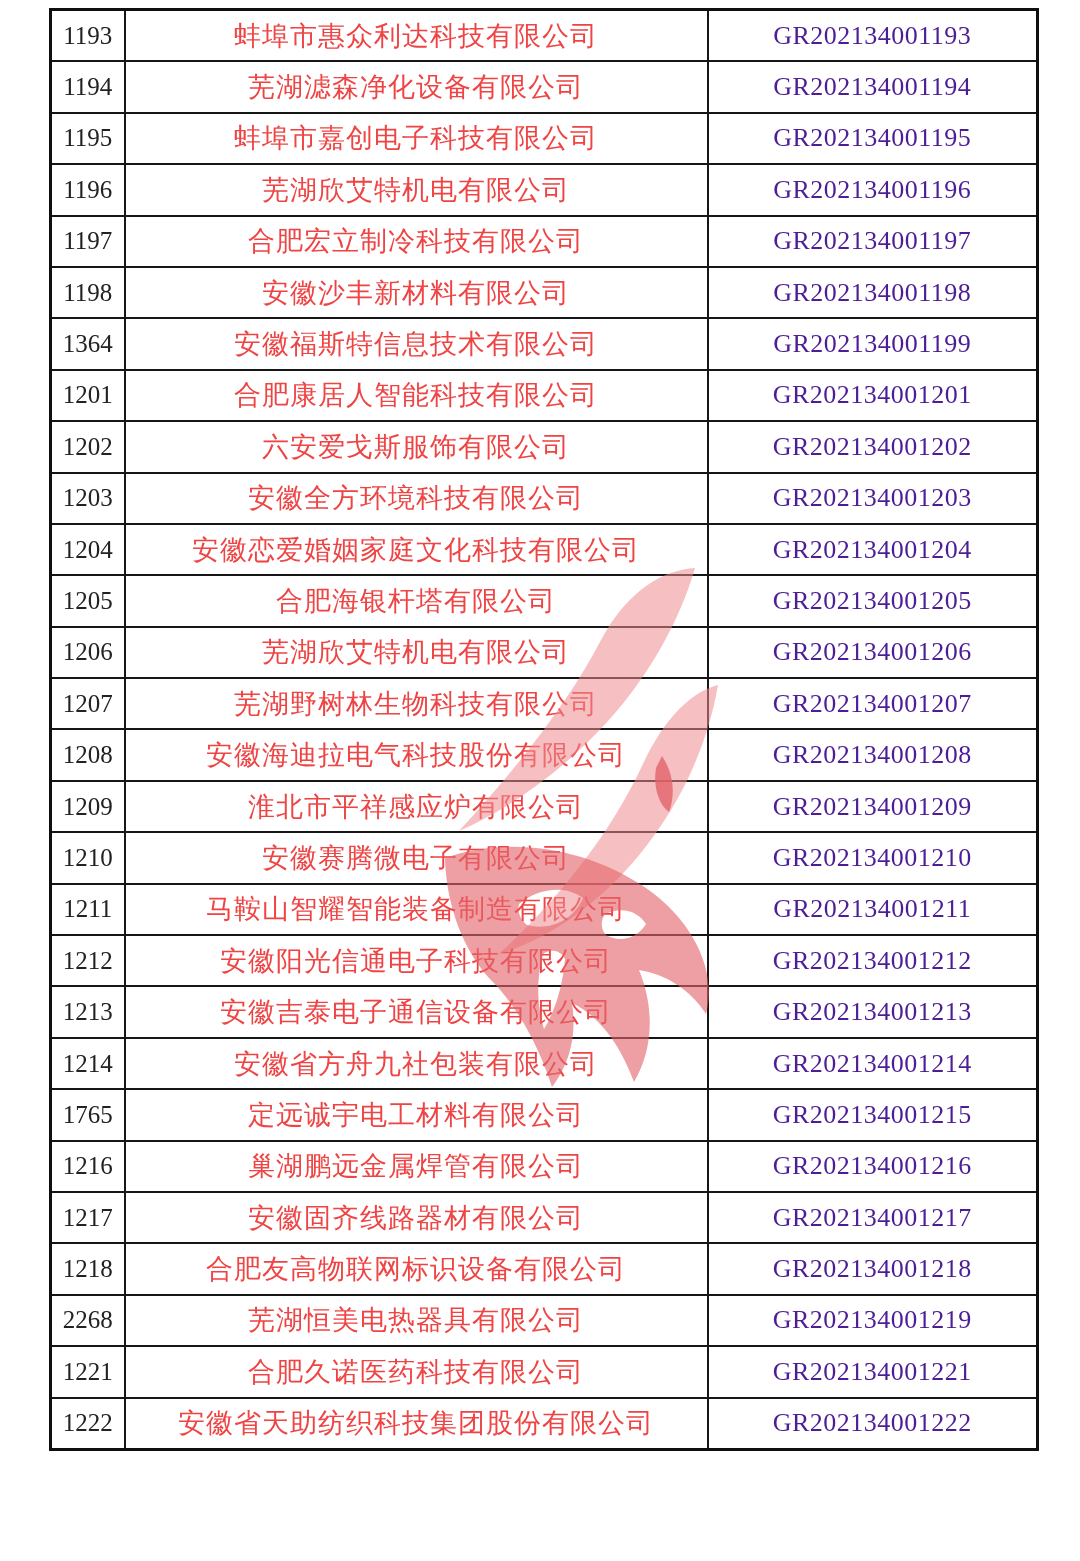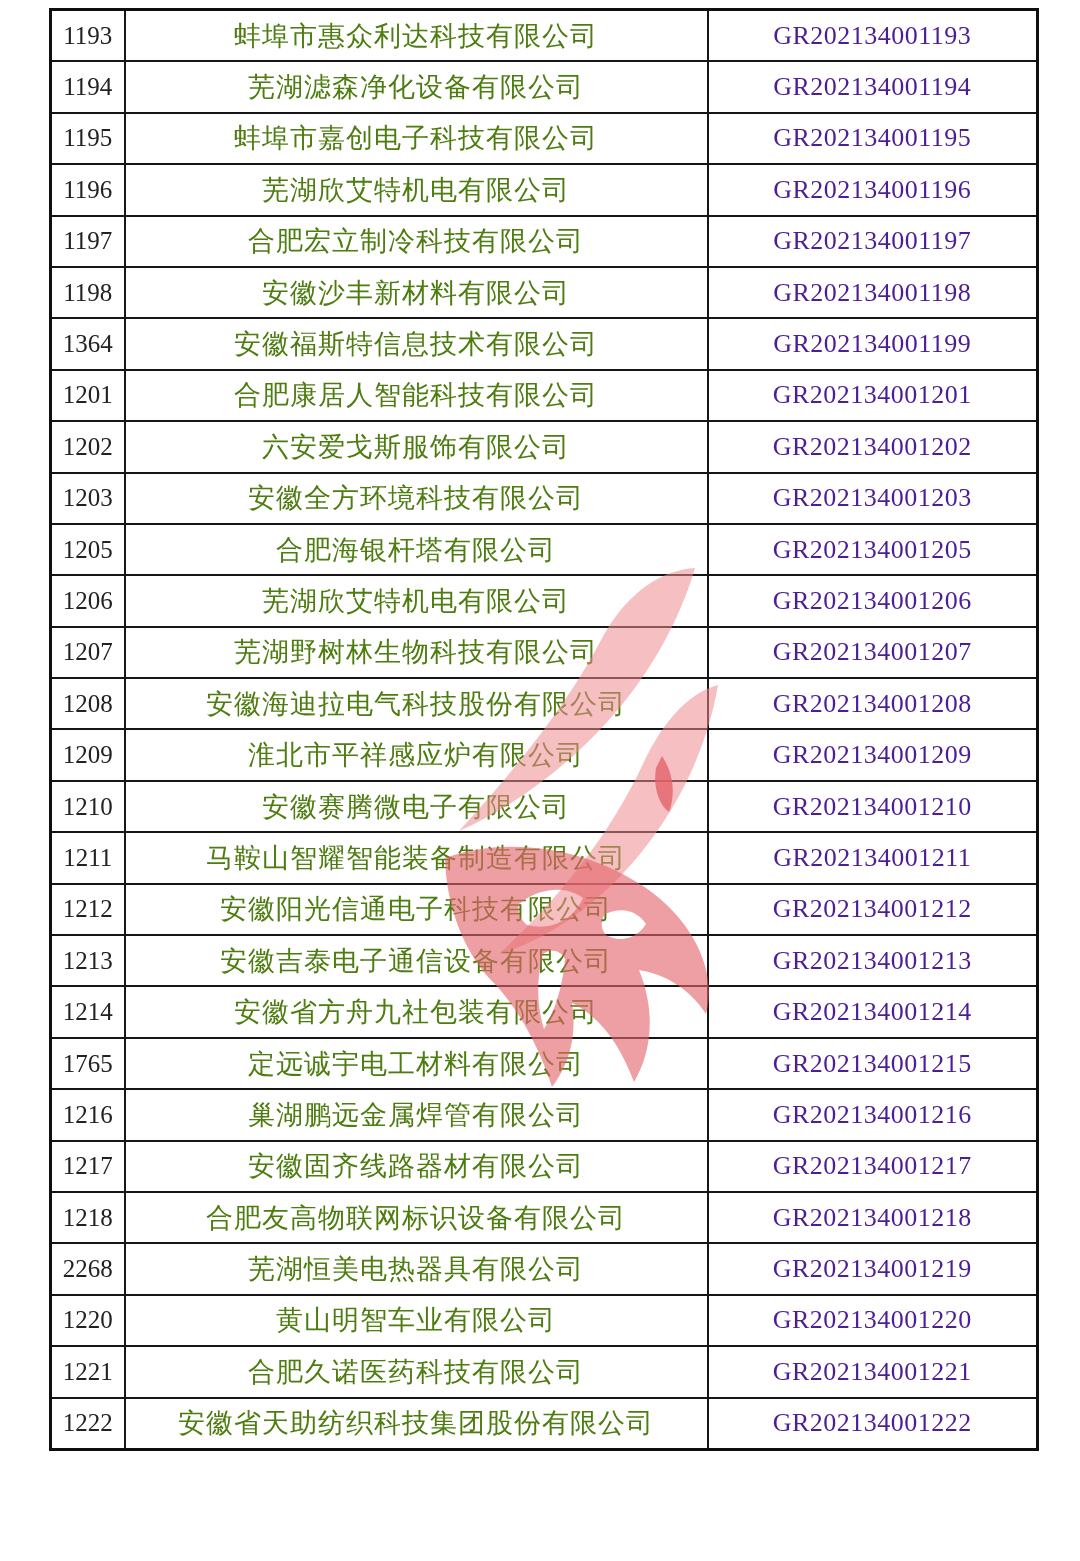--- a/index.html
+++ b/index.html
@@ -21,21 +21,21 @@
   table.roster td{
     border:2px solid #161616;
     height:49.4px;
     padding:0;
     text-align:center;
     vertical-align:middle;
     overflow:hidden;
     white-space:nowrap;
   }
   td.c-no{font-size:25px;color:#222222;}
-  td.c-name{font-size:27px;color:#4d7c0f;letter-spacing:1px;}
+  td.c-name{font-size:27px;color:#ef4444;letter-spacing:1px;}
   td.c-code{font-size:26px;color:#4c1d95;letter-spacing:0.5px;}
   .watermark{
     position:absolute;left:425px;top:558px;
     width:320px;height:530px;
     z-index:5;
     pointer-events:none;
   }
 </style>
 </head>
 <body>
@@ -93,20 +93,25 @@
           <td class="c-no">1202</td>
           <td class="c-name">六安爱戈斯服饰有限公司</td>
           <td class="c-code">GR202134001202</td>
         </tr>
         <tr>
           <td class="c-no">1203</td>
           <td class="c-name">安徽全方环境科技有限公司</td>
           <td class="c-code">GR202134001203</td>
         </tr>
         <tr>
+          <td class="c-no">1204</td>
+          <td class="c-name">安徽恋爱婚姻家庭文化科技有限公司</td>
+          <td class="c-code">GR202134001204</td>
+        </tr>
+        <tr>
           <td class="c-no">1205</td>
           <td class="c-name">合肥海银杆塔有限公司</td>
           <td class="c-code">GR202134001205</td>
         </tr>
         <tr>
           <td class="c-no">1206</td>
           <td class="c-name">芜湖欣艾特机电有限公司</td>
           <td class="c-code">GR202134001206</td>
         </tr>
         <tr>
@@ -166,25 +171,20 @@
         </tr>
         <tr>
           <td class="c-no">1218</td>
           <td class="c-name">合肥友高物联网标识设备有限公司</td>
           <td class="c-code">GR202134001218</td>
         </tr>
         <tr>
           <td class="c-no">2268</td>
           <td class="c-name">芜湖恒美电热器具有限公司</td>
           <td class="c-code">GR202134001219</td>
-        </tr>
-        <tr>
-          <td class="c-no">1220</td>
-          <td class="c-name">黄山明智车业有限公司</td>
-          <td class="c-code">GR202134001220</td>
         </tr>
         <tr>
           <td class="c-no">1221</td>
           <td class="c-name">合肥久诺医药科技有限公司</td>
           <td class="c-code">GR202134001221</td>
         </tr>
         <tr>
           <td class="c-no">1222</td>
           <td class="c-name">安徽省天助纺织科技集团股份有限公司</td>
           <td class="c-code">GR202134001222</td>

